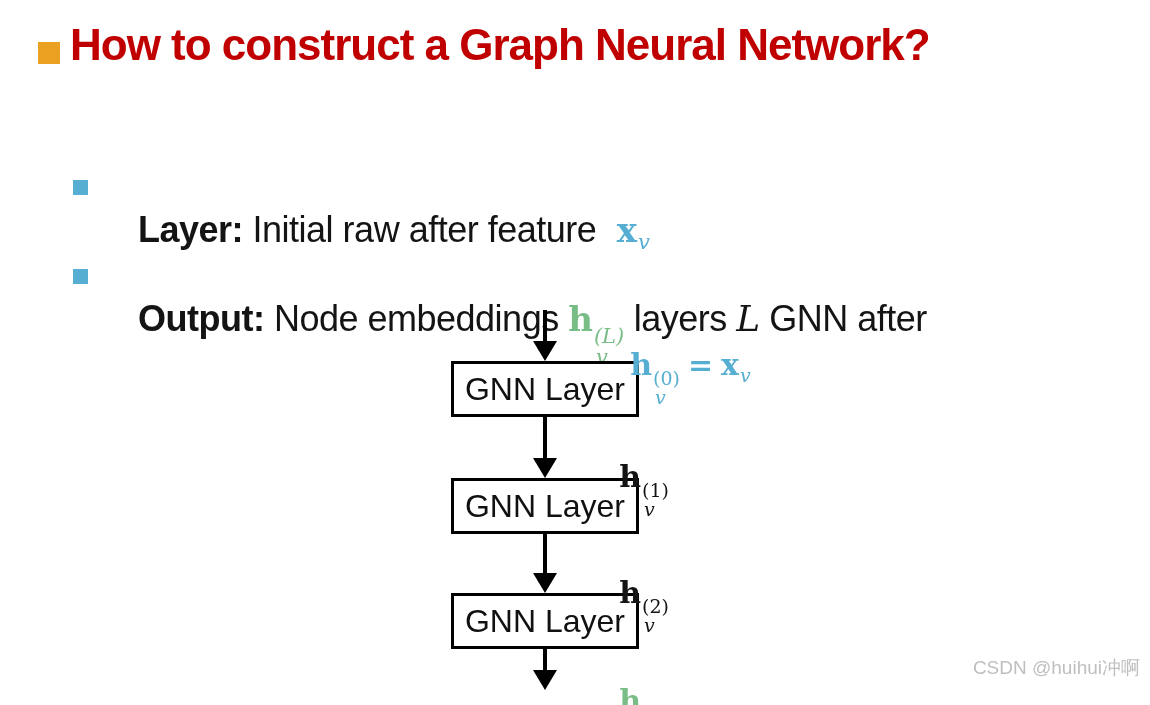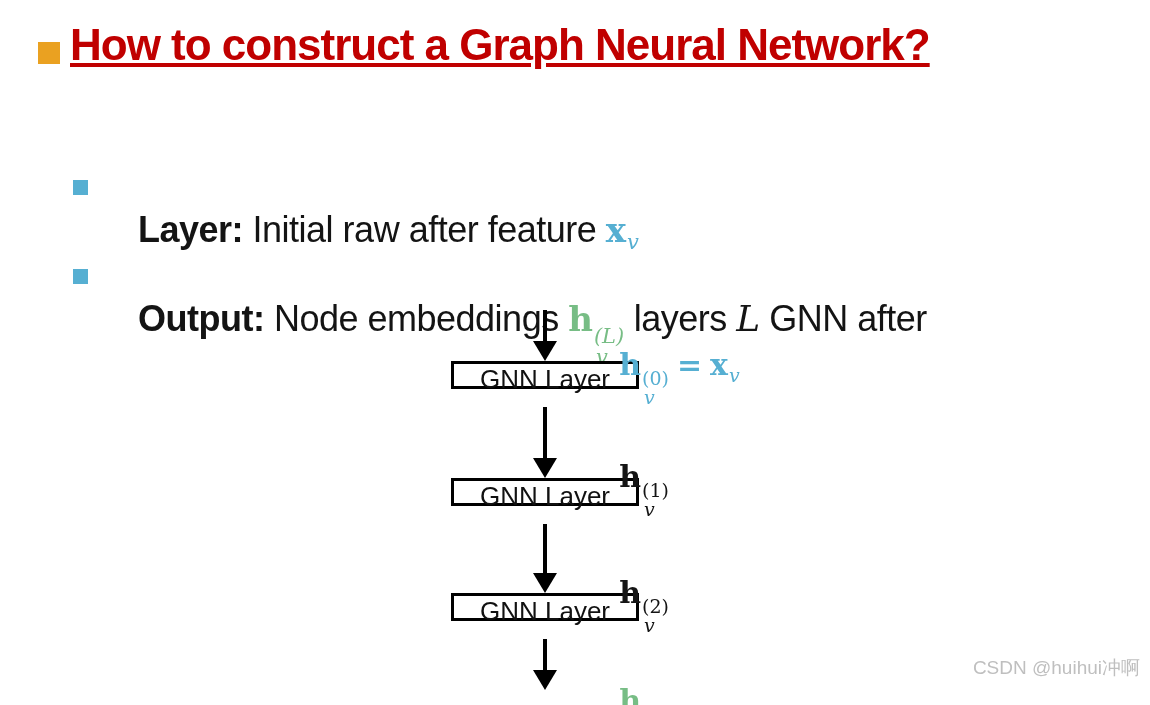--- a/index.html
+++ b/index.html
@@ -21,21 +21,21 @@
     color:var(--ink);
   }
   
   .title-bullet{
     position:absolute;left:38px;top:42px;
     width:22px;height:22px;background:var(--orange);
   }
   .slide-title{
     position:absolute;left:70px;top:20px;
     font-size:44px;font-weight:bold;letter-spacing:-1px;
-    color:var(--red);white-space:pre-wrap;text-decoration:underline;
+    color:var(--red);white-space:pre-wrap;
   }
   
   .line{
     position:absolute;left:100px;
     font-size:36px;letter-spacing:-0.5px;
     white-space:pre-wrap;color:var(--ink);
   }
   .line .sq{
     position:absolute;left:-27px;top:13px;
     width:15px;height:15px;background:var(--teal);
@@ -52,33 +52,33 @@
     font-family:"DejaVu Serif",serif;line-height:1.0;
     vertical-align:-0.55em;padding-left:1px;
   }
   .msup{font-weight:normal;}
   .msup.it{font-style:italic;}
   .msub{font-style:italic;font-weight:normal;padding-left:2px;}
   .subonly{
     font-family:"DejaVu Serif",serif;font-style:italic;font-weight:normal;
     vertical-align:-0.35em;padding-left:1px;
   }
-  .teal{color:var(--teal);}
+  .teal{color:var(--teal);margin-left:11px;}
   .green{color:var(--green);}
   .black{color:var(--ink);}
   .bodymath{font-size:34px;}
   .bodymath .mstack,.bodymath .subonly{font-size:21px;}
   .varL{font-family:"DejaVu Serif",serif;font-style:italic;}
   .mequals{font-weight:bold;margin:0 8px;}
   
   .gnn-box{
-    position:absolute;left:451px;width:188px;height:28px;
+    position:absolute;left:451px;width:188px;height:56px;
     border:3px solid #000;background:#fff;
-    display:flex;align-items:flex-start;justify-content:center;
-    font-size:26px;color:#111;letter-spacing:0;
+    display:flex;align-items:center;justify-content:center;
+    font-size:32px;color:#111;letter-spacing:0;
   }
   .box-1{top:361px;}
   .box-2{top:478px;}
   .box-3{top:593px;}
   .aline{position:absolute;left:543px;width:4px;background:#000;}
   .aline-1{top:310px;height:32px;}
   .aline-2{top:407px;height:52px;}
   .aline-3{top:524px;height:50px;}
   .aline-4{top:639px;height:32px;}
   .ahead{

